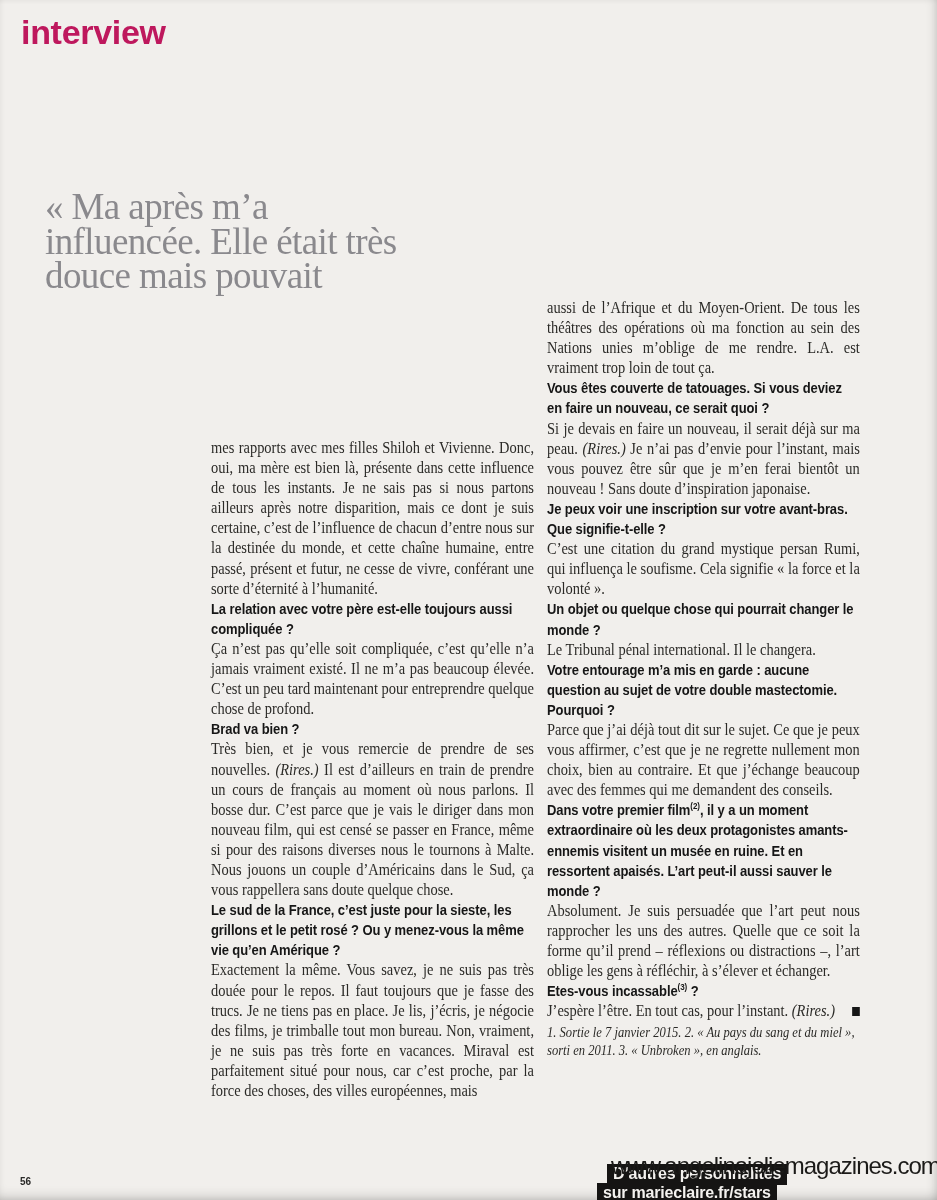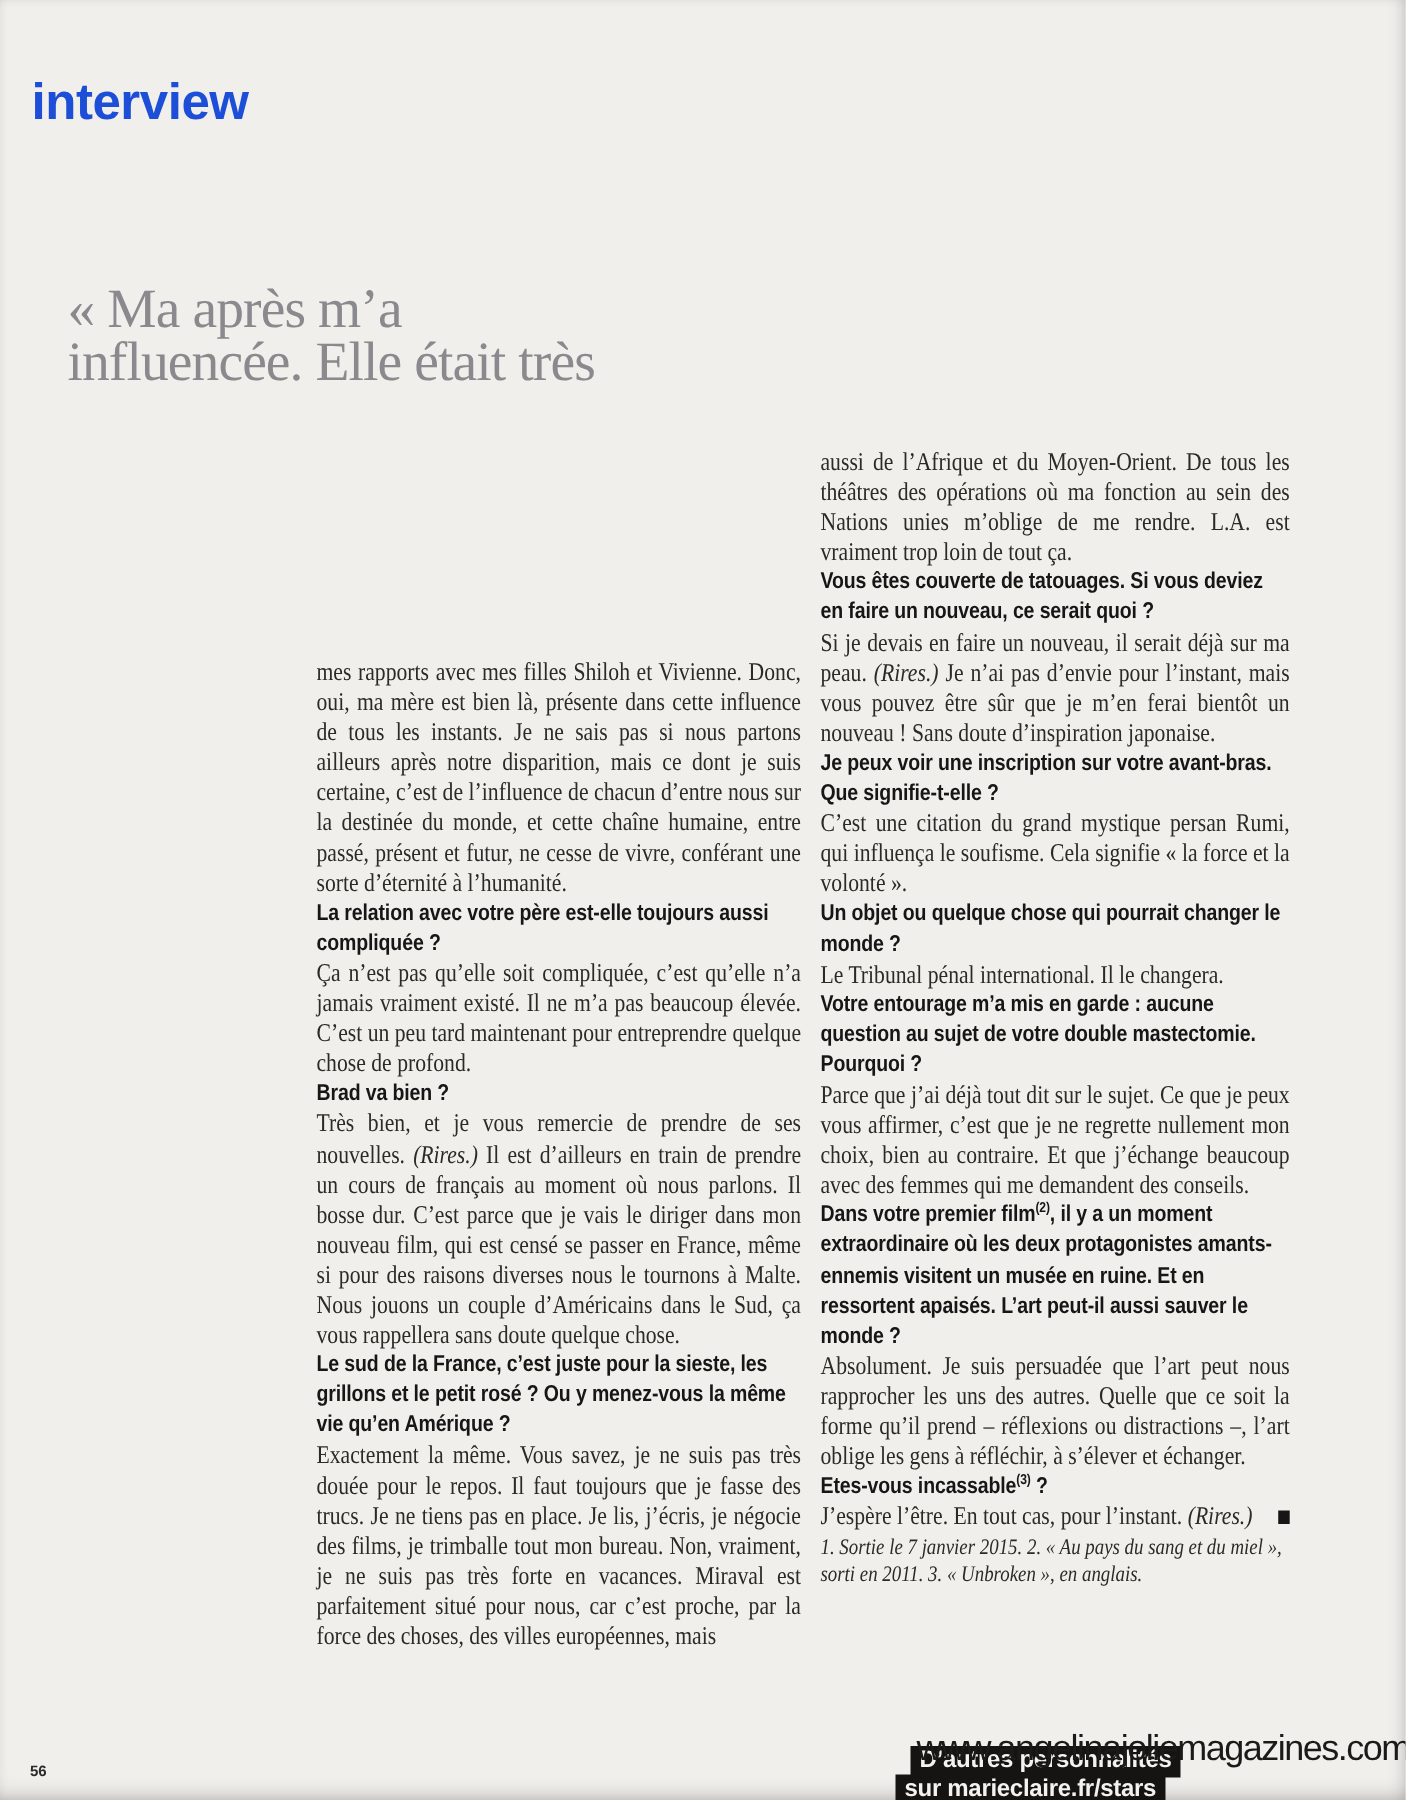--- a/index.html
+++ b/index.html
@@ -21,22 +21,21 @@
       inset 0 5px 10px -9px rgba(0,0,0,0.10),
       inset 5px 0 10px -9px rgba(0,0,0,0.08);
   }
 
   .section-label {
     position: absolute; left: 21px; top: 13px;
     font-family: "Liberation Sans", sans-serif;
     font-weight: 700;
     font-size: 34px;
     letter-spacing: -0.3px;
-    color: #1d4ed8;
-    margin-top: 36px;
+    color: #be185d;
   }
 
   .pull-quote {
     position: absolute; left: 45px; top: 190px;
     width: 510px;
     font-family: "Liberation Serif", serif;
     font-size: 37px;
     line-height: 34.5px;
     letter-spacing: -0.6px;
     color: var(--pull-quote, #8a898d);
@@ -127,21 +126,21 @@
     font-weight: 700;
     font-size: 10px;
     color: #2a2a28;
   }
 </style>
 </head>
 <body>
 
 <div class="section-label">interview</div>
 
-<div class="pull-quote" id="pull-quote"><span class="pq-line">« Ma après m’a</span><br><span class="pq-line">influencée. Elle était très</span><br><br><br><br></div>
+<div class="pull-quote" id="pull-quote"><span class="pq-line">« Ma après m’a</span><br><span class="pq-line">influencée. Elle était très</span><br><span class="pq-line">douce mais pouvait</span><br><br><br></div>
 
 <div class="column column-left" id="left-column">
     <div class="block answer">mes rapports avec mes filles Shiloh et Vivienne. Donc, oui, ma mère est bien là, présente dans cette influence de tous les instants. Je ne sais pas si nous partons ailleurs après notre disparition, mais ce dont je suis certaine, c’est de l’influence de chacun d’entre nous sur la destinée du monde, et cette chaîne humaine, entre passé, présent et futur, ne cesse de vivre, conférant une sorte d’éternité à l’humanité.</div>
     <div class="block question">La relation avec votre père est-elle toujours aussi compliquée ?</div>
     <div class="block answer">Ça n’est pas qu’elle soit compliquée, c’est qu’elle n’a jamais vraiment existé. Il ne m’a pas beaucoup élevée. C’est un peu tard maintenant pour entreprendre quelque chose de profond.</div>
     <div class="block question">Brad va bien ?</div>
     <div class="block answer">Très bien, et je vous remercie de prendre de ses nouvelles. <i class="stage">(Rires.)</i> Il est d’ailleurs en train de prendre un cours de français au moment où nous parlons. Il bosse dur. C’est parce que je vais le diriger dans mon nouveau film, qui est censé se passer en France, même si pour des raisons diverses nous le tournons à Malte. Nous jouons un couple d’Américains dans le Sud, ça vous rappellera sans doute quelque chose.</div>
     <div class="block question">Le sud de la France, c’est juste pour la sieste, les grillons et le petit rosé ? Ou y menez-vous la même vie qu’en Amérique ?</div>
     <div class="block answer">Exactement la même. Vous savez, je ne suis pas très douée pour le repos. Il faut toujours que je fasse des trucs. Je ne tiens pas en place. Je lis, j’écris, je négocie des films, je trimballe tout mon bureau. Non, vraiment, je ne suis pas très forte en vacances. Miraval est parfaitement situé pour nous, car c’est proche, par la force des choses, des villes européennes, mais</div>
   </div>

